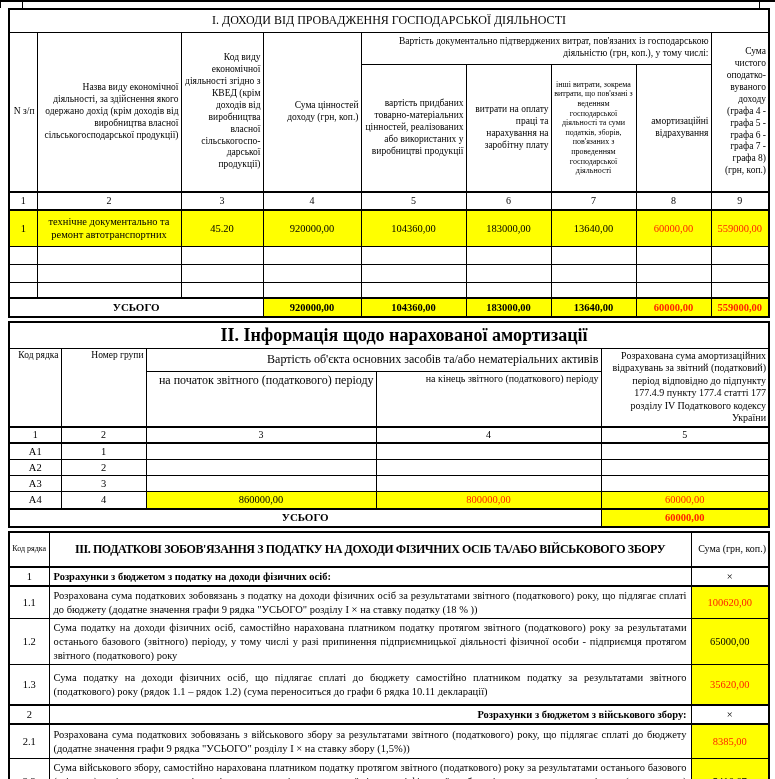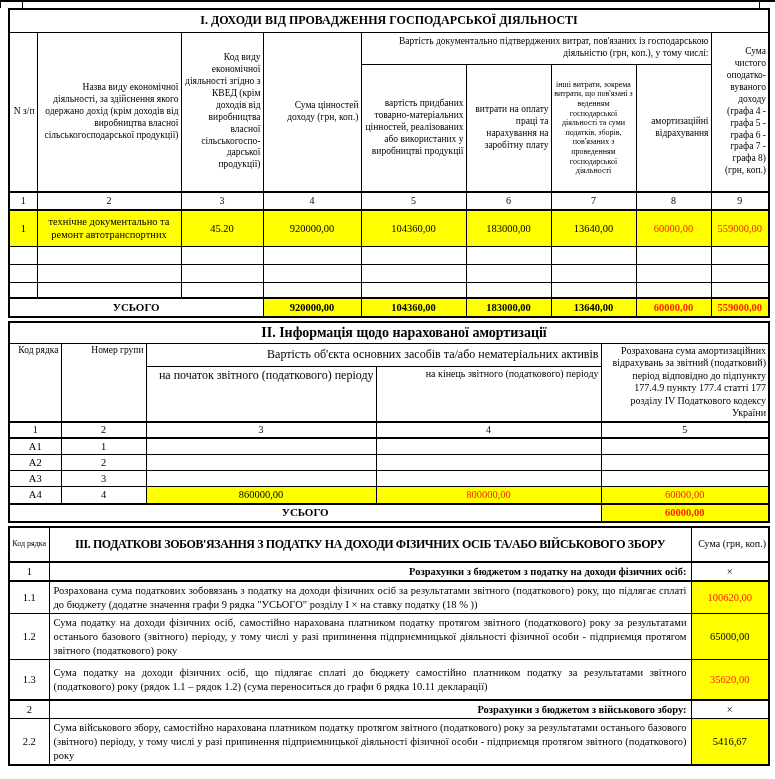--- a/index.html
+++ b/index.html
@@ -2,22 +2,22 @@
 <html><head>
 <meta charset="utf-8">
 <style>
   html,body{margin:0;padding:0;background:#fff;}
   body{width:775px;font-family:"Liberation Serif","DejaVu Serif",serif;color:#000;}
   .wrap{padding-left:8px;width:760px;}
   .topstrip{height:6px;position:relative;border-top:2px solid #000;width:775px;margin-left:-8px;}
   .topstrip .vseg{position:absolute;top:0;width:0;height:6px;border-left:1px solid #000;}
   table{border-collapse:collapse;table-layout:fixed;width:760px;border:2px solid #000;margin-top:3px;}
   td{border:1px solid #000;text-align:center;vertical-align:middle;padding:1px 2px;overflow:hidden;word-wrap:break-word;font-size:9.5px;line-height:1.25;}
-  .sec-title{font-weight:bold;font-size:12px;line-height:1.1;}
-  .sec2-title{font-weight:bold;font-size:14px;padding-left:32px;}
+  .sec-title{font-weight:normal;font-size:12px;line-height:1.1;}
+  .sec2-title{font-weight:bold;font-size:18px;padding-left:32px;}
   .hdr{font-size:9.5px;text-align:right;}
   .hdr-sm{font-size:8px;line-height:1.2;}
   .num{font-size:10px;}
   .val{font-size:10.5px;}
   .yl{background:#ffff00;}
   .red{color:#ff2200;}
   .bold{font-weight:bold;}
   .b2t td{border-top:2px solid #000;}
   .vtop{vertical-align:top;}
   .s3txt{font-size:10.5px;line-height:1.3;text-align:justify;vertical-align:middle;padding:2px 4px;}
@@ -202,21 +202,21 @@
         <col style="width:78px">
     </colgroup>
     <tbody>
         <tr style="height:35px">
       <td class="hdr-sm">Код рядка</td>
       <td class="s3title">ІІІ. ПОДАТКОВІ ЗОБОВ'ЯЗАННЯ З ПОДАТКУ НА ДОХОДИ ФІЗИЧНИХ ОСІБ ТА/АБО ВІЙСЬКОВОГО ЗБОРУ</td>
       <td class="hdr" style="font-size:10px">Сума (грн, коп.)</td>
     </tr>
     <tr class="b2t" style="height:15px">
       <td class="val">1</td>
-      <td class="s3txt bold" style="text-align:right">Розрахунки з бюджетом з податку на доходи фізичних осіб:</td>
+      <td class="s3txt bold" style="text-align:left">Розрахунки з бюджетом з податку на доходи фізичних осіб:</td>
       <td class="val">×</td>
     </tr>
     <tr class="b2t" style="height:28px">
       <td class="val">1.1</td>
       <td class="s3txt">Розрахована сума податкових зобовязань з податку на доходи фізичних осіб за результатами звітного (податкового) року, що підлягає сплаті до бюджету (додатне значення графи 9 рядка "УСЬОГО" розділу І × на ставку податку (18 % ))</td>
       <td class="yl val red">100620,00</td>
     </tr>
     <tr style="height:42px">
       <td class="val">1.2</td>
       <td class="s3txt">Сума податку на доходи фізичних осіб, самостійно нарахована платником податку протягом звітного (податкового) року за результатами останього базового (звітного) періоду, у тому числі у разі припинення підприємницької діяльності фізичної особи - підприємця протягом звітного (податкового) року</td>
@@ -225,20 +225,25 @@
     <tr style="height:40px">
       <td class="val">1.3</td>
       <td class="s3txt">Сума податку на доходи фізичних осіб, що підлягає сплаті до бюджету самостійно платником податку за результатами звітного (податкового) року (рядок 1.1 – рядок 1.2) (сума переноситься до графи 6 рядка 10.11 декларації)</td>
       <td class="yl val red">35620,00</td>
     </tr>
     <tr class="b2t" style="height:16px">
       <td class="val">2</td>
       <td class="s3txt bold" style="text-align:right">Розрахунки з бюджетом з військового збору:</td>
       <td class="val">×</td>
     </tr>
+    <tr class="b2t" style="height:34px">
+      <td class="val">2.1</td>
+      <td class="s3txt">Розрахована сума податкових зобовязань з військового збору за результатами звітного (податкового) року, що підлягає сплаті до бюджету (додатне значення графи 9 рядка "УСЬОГО" розділу І × на ставку збору (1,5%))</td>
+      <td class="yl val red">8385,00</td>
+    </tr>
     <tr style="height:34px">
       <td class="val">2.2</td>
       <td class="s3txt">Сума військового збору, самостійно нарахована платником податку протягом звітного (податкового) року за результатами останього базового (звітного) періоду, у тому числі у разі припинення підприємницької діяльності фізичної особи - підприємця протягом звітного (податкового) року</td>
       <td class="yl val">5416,67</td>
     </tr>
 
   </tbody>
     </table>
 
 </div>

